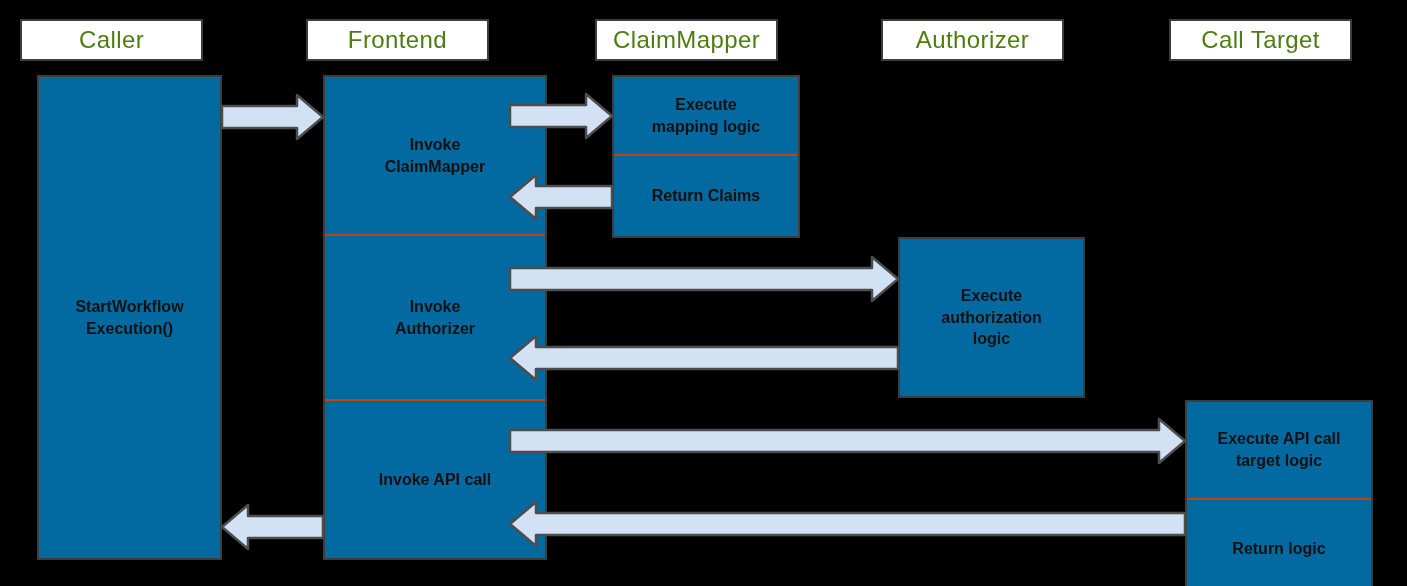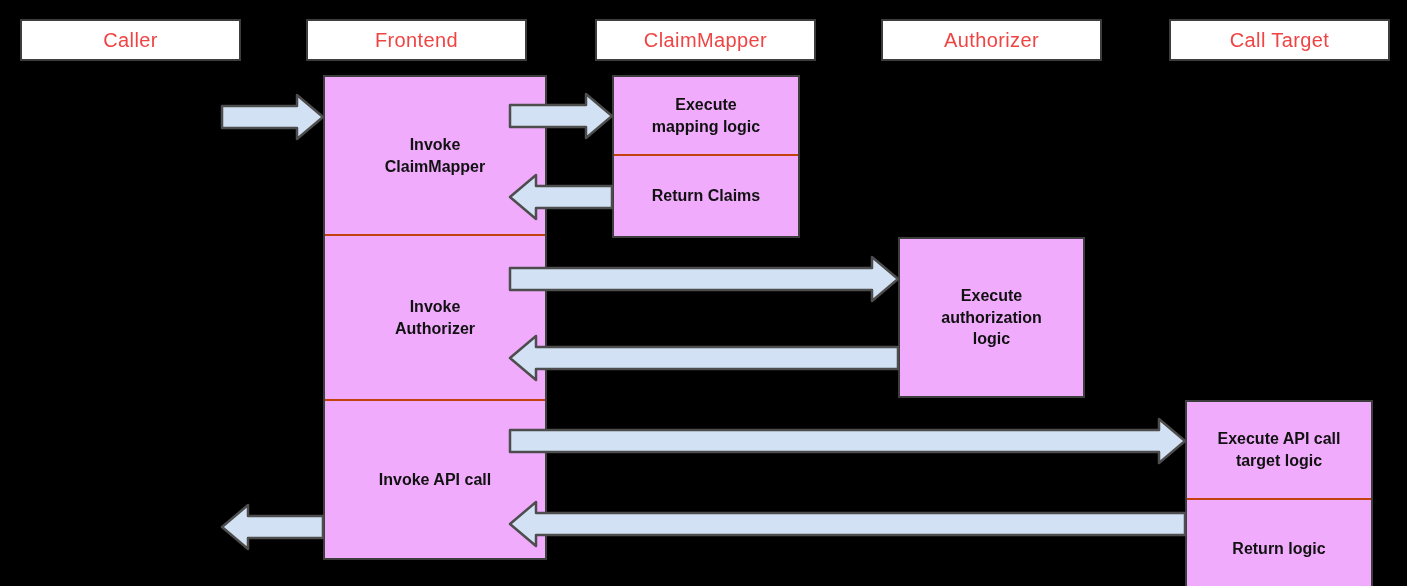--- a/index.html
+++ b/index.html
@@ -1,27 +1,27 @@
 <!DOCTYPE html>
 <html><head>
 <meta charset="utf-8">
 <style>
   html,body{margin:0;padding:0;background:#000;}
   .canvas{
     position:relative;width:1407px;height:586px;background:#000000;
     font-family:"Liberation Sans",sans-serif;overflow:hidden;
   }
   .hdr{
-    position:absolute;top:19px;width:221px;height:42px;
+    position:absolute;top:19px;width:183px;height:42px;
     background:#ffffff;border:2px solid #3d3d3d;box-sizing:border-box;
     display:flex;align-items:center;justify-content:center;
-    font-size:20px;font-weight:400;color:#ef4444;letter-spacing:.4px;
+    font-size:24px;font-weight:400;color:#4d7c0f;letter-spacing:.4px;
   }
   .group{
-    position:absolute;background:#f0abfc;border:2px solid #3d3d3d;
+    position:absolute;background:#0369a1;border:2px solid #3d3d3d;
     box-sizing:border-box;display:flex;flex-direction:column;
   }
   .cell{
     flex-basis:0;display:flex;align-items:center;justify-content:center;
     text-align:center;font-weight:bold;font-size:16px;line-height:1.35;
     color:#111111;white-space:pre-line;padding:0 4px;
   }
   .cell + .cell{border-top:2px solid #c2410c;}
   .arrows{position:absolute;left:0;top:0;width:1407px;height:586px;}
   .arrow{fill:#d2e1f3;stroke:#4d4d4d;stroke-width:2.5;stroke-linejoin:round;}
@@ -30,20 +30,24 @@
 <body>
 
 <div class="canvas">
 
   <div class="hdr" style="left:20px">Caller</div>
   <div class="hdr" style="left:306px">Frontend</div>
   <div class="hdr" style="left:595px">ClaimMapper</div>
   <div class="hdr" style="left:881px">Authorizer</div>
   <div class="hdr" style="left:1169px">Call Target</div>
 
+  <div class="group" style="left:37px;top:75px;width:185px;height:485px">
+    <div class="cell" style="flex-grow:1">StartWorkflow
+Execution()</div>
+  </div>
 
   <div class="group" style="left:323px;top:75px;width:224px;height:485px">
     <div class="cell" style="flex-grow:160">Invoke
 ClaimMapper</div>
     <div class="cell" style="flex-grow:165">Invoke
 Authorizer</div>
     <div class="cell" style="flex-grow:160">Invoke API call</div>
   </div>
 
   <div class="group" style="left:612px;top:75px;width:188px;height:163px">

